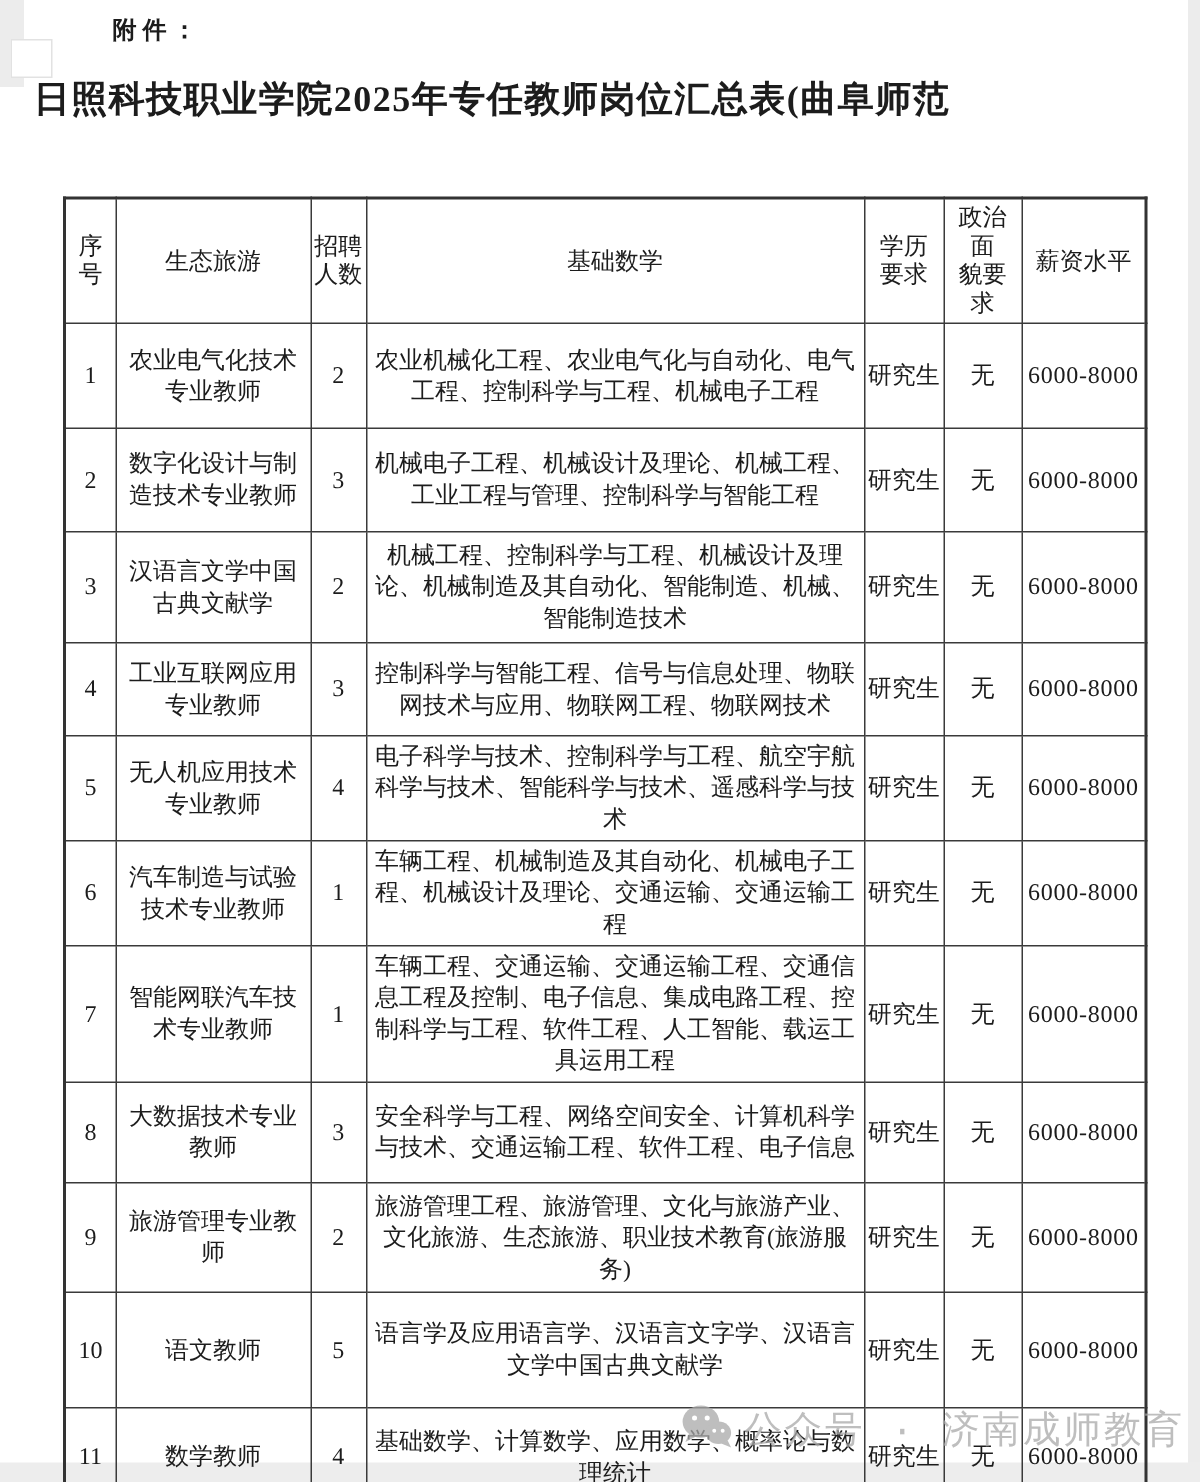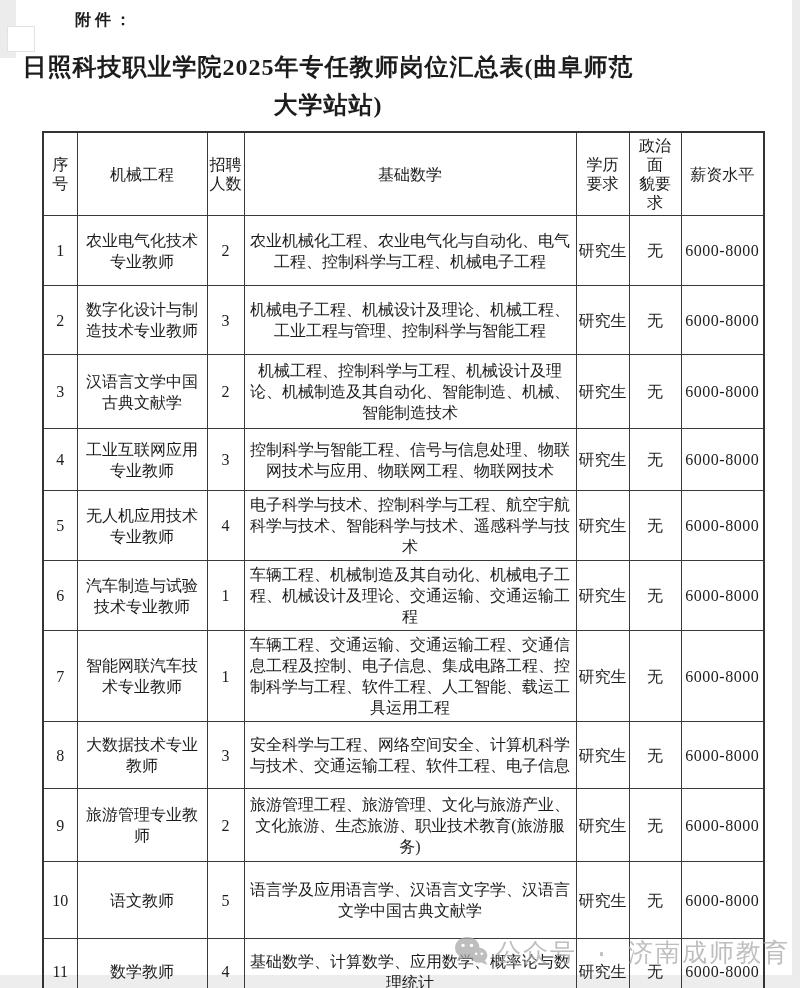--- a/index.html
+++ b/index.html
@@ -125,37 +125,36 @@
 
   <div class="corner-artifact"></div>
   <div class="corner-notch"></div>
   <div class="edge-right"></div>
   <div class="edge-bottom"></div>
 
   <div class="attachment">附件：</div>
 
   <div class="title-wrap">
     <div class="title-line">日照科技职业学院2025年专任教师岗位汇总表(曲阜师范</div>
-    <div class="title-line">大学站站)</div>
   </div>
 
   <table class="positions">
     <colgroup>
       <col style="width:34px">
         <col style="width:130px">
         <col style="width:37px">
       <col style="width:332px">
         <col style="width:53px">
         <col style="width:52px">
         <col style="width:83px">
     </colgroup>
     <thead>
       <tr>
         <th>序号</th>
-        <th>机械工程</th>
+        <th>生态旅游</th>
         <th>招聘
 人数</th>
         <th>基础数学</th>
         <th>学历
 要求</th>
         <th>政治面
 貌要求</th>
         <th>薪资水平</th>
       </tr>
     </thead>

